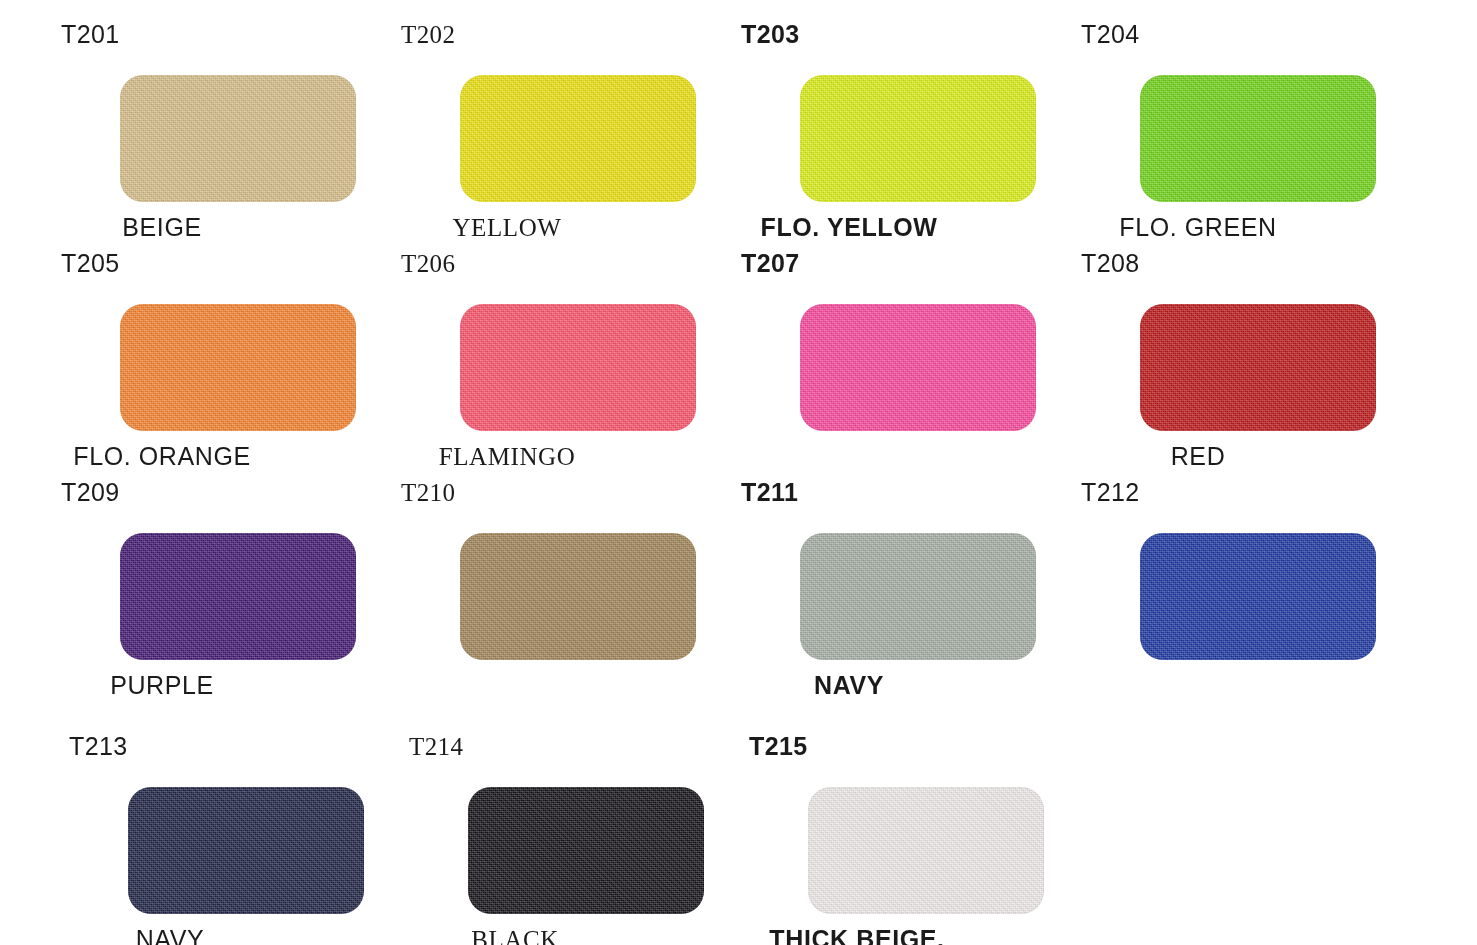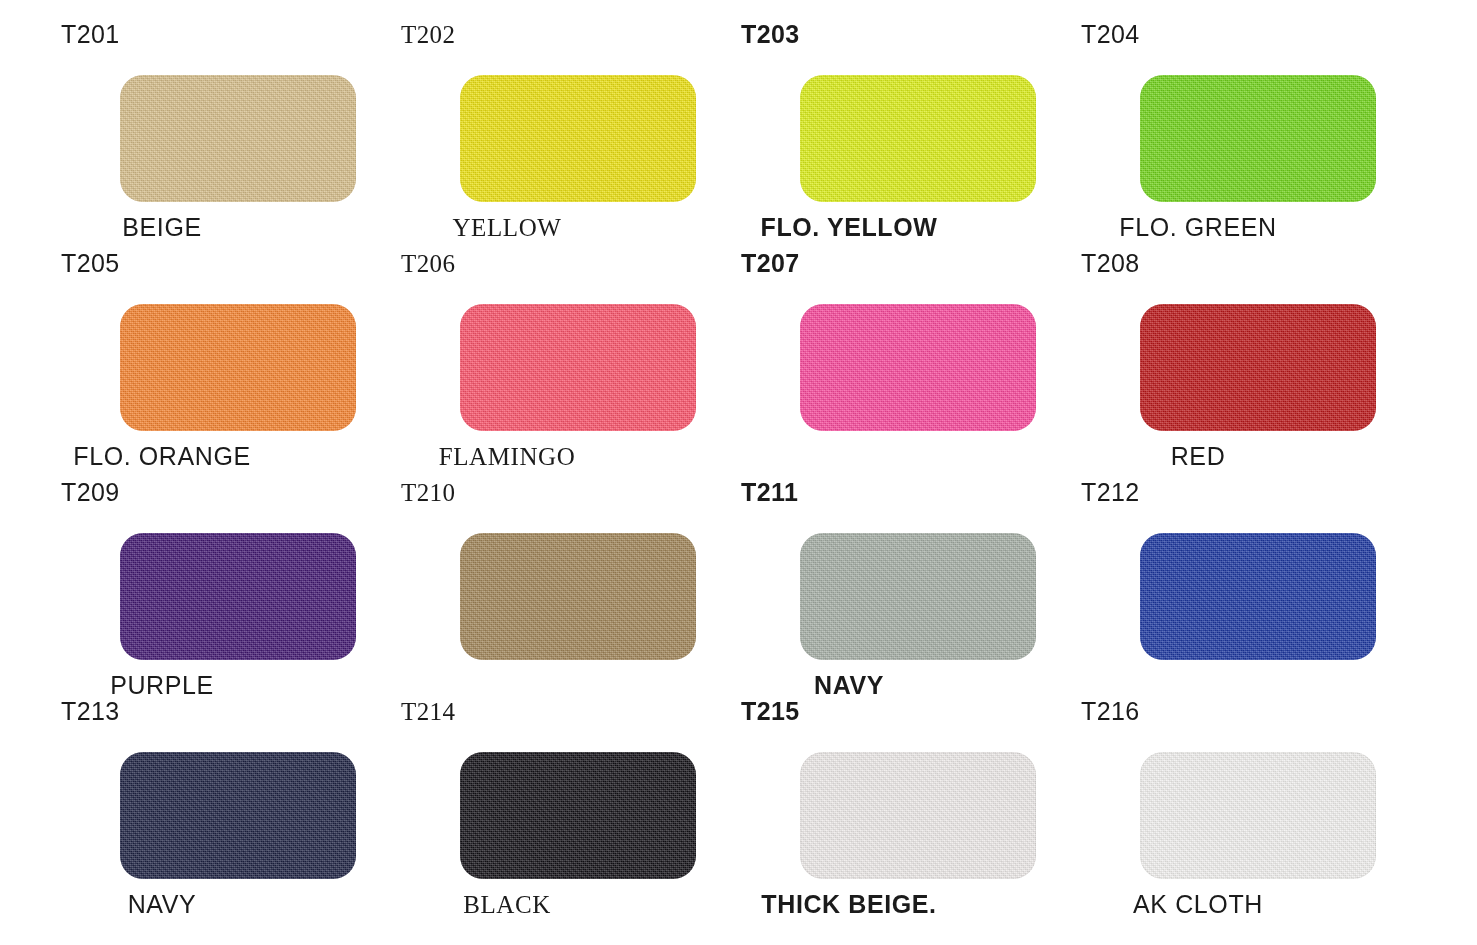--- a/index.html
+++ b/index.html
@@ -24,21 +24,21 @@
 
   .swatch-row {
     position: absolute;
     left: 0;
     width: 1282px;
     height: 229px;
   }
   .row-0 { top: 0px; }
   .row-1 { top: 229px; }
   .row-2 { top: 458px; }
-  .row-3 { top: 677px; }
+  .row-3 { top: 712px; margin-left: 8px; }
 
   .swatch-cell {
     position: absolute;
     top: 0;
     width: 340px;
     height: 229px;
   }
   .col-0 { left: 0px; }
   .col-1 { left: 340px; font-family: Liberation Serif, serif; }
   .col-2 { left: 680px; font-weight: bold; }
@@ -204,20 +204,15 @@
     <div class="swatch-cell col-1">
       <div class="swatch-code">T214</div>
       <div class="swatch-chip" style="background-color: rgb(18, 16, 22);"></div>
       <div class="swatch-name">BLACK</div>
     </div>
     <div class="swatch-cell col-2">
       <div class="swatch-code">T215</div>
       <div class="swatch-chip light-fabric" style="background-color: rgb(238, 234, 233);"></div>
       <div class="swatch-name">THICK BEIGE.</div>
     </div>
-    <div class="swatch-cell col-3">
-      <div class="swatch-code">T216</div>
-      <div class="swatch-chip light-fabric" style="background-color: rgb(242, 241, 239);"></div>
-      <div class="swatch-name">AK CLOTH</div>
-    </div>
   </div>
 
 </div>
 
 </body></html>

